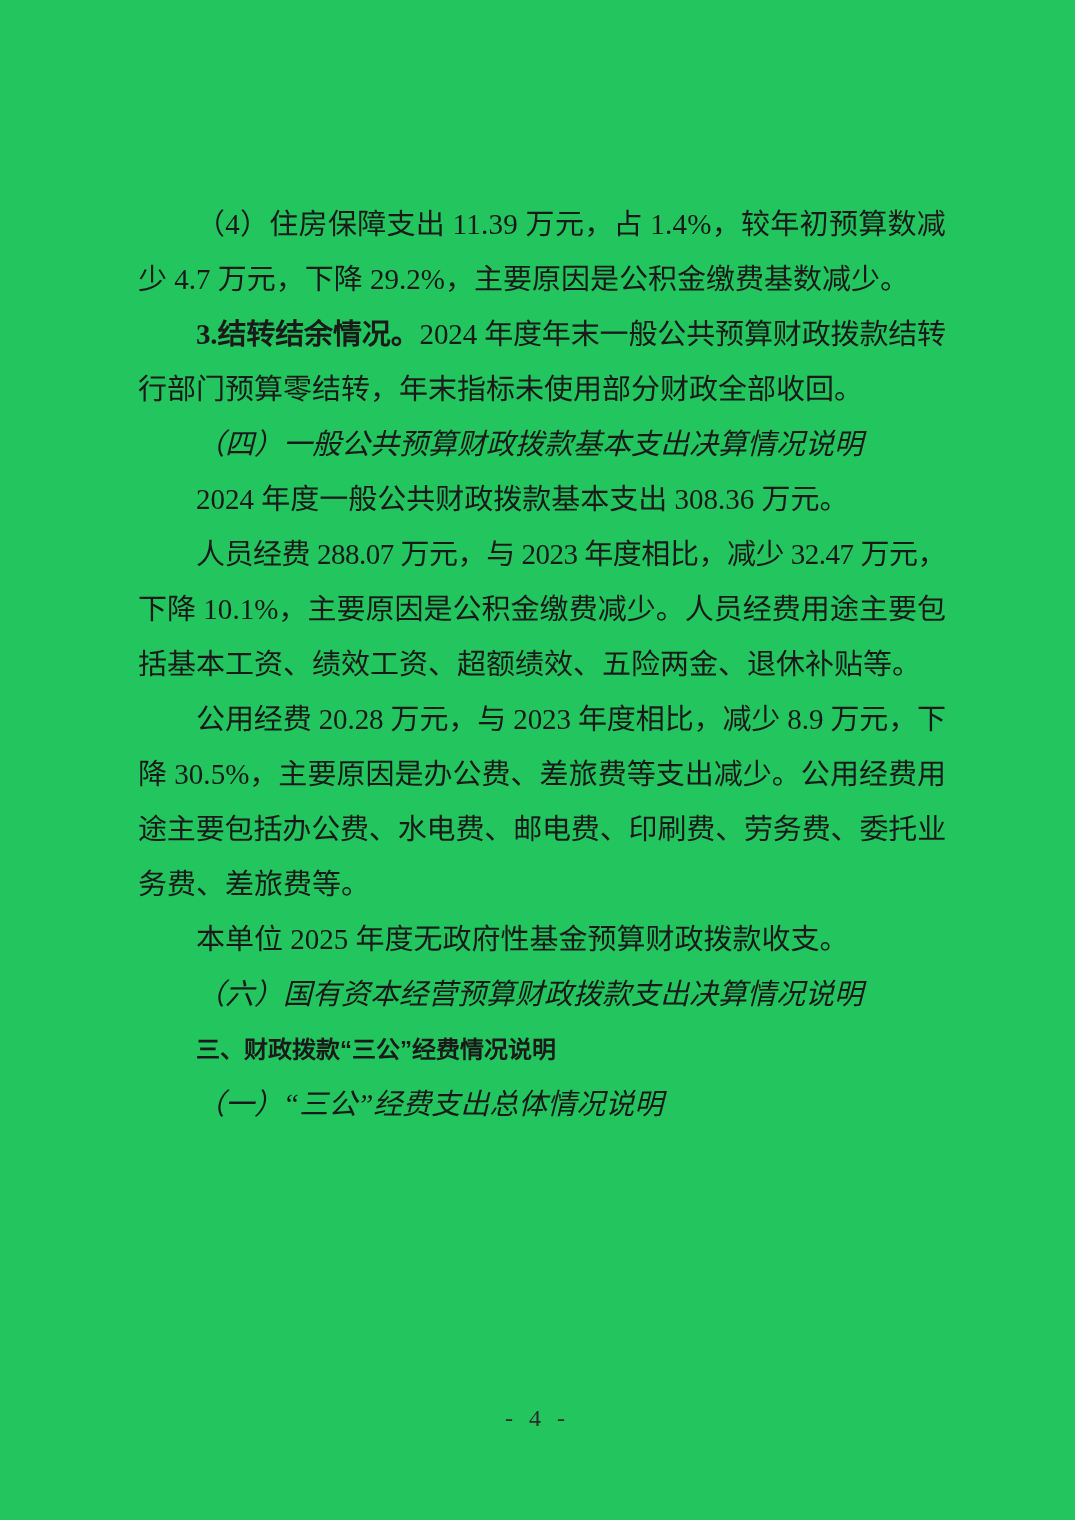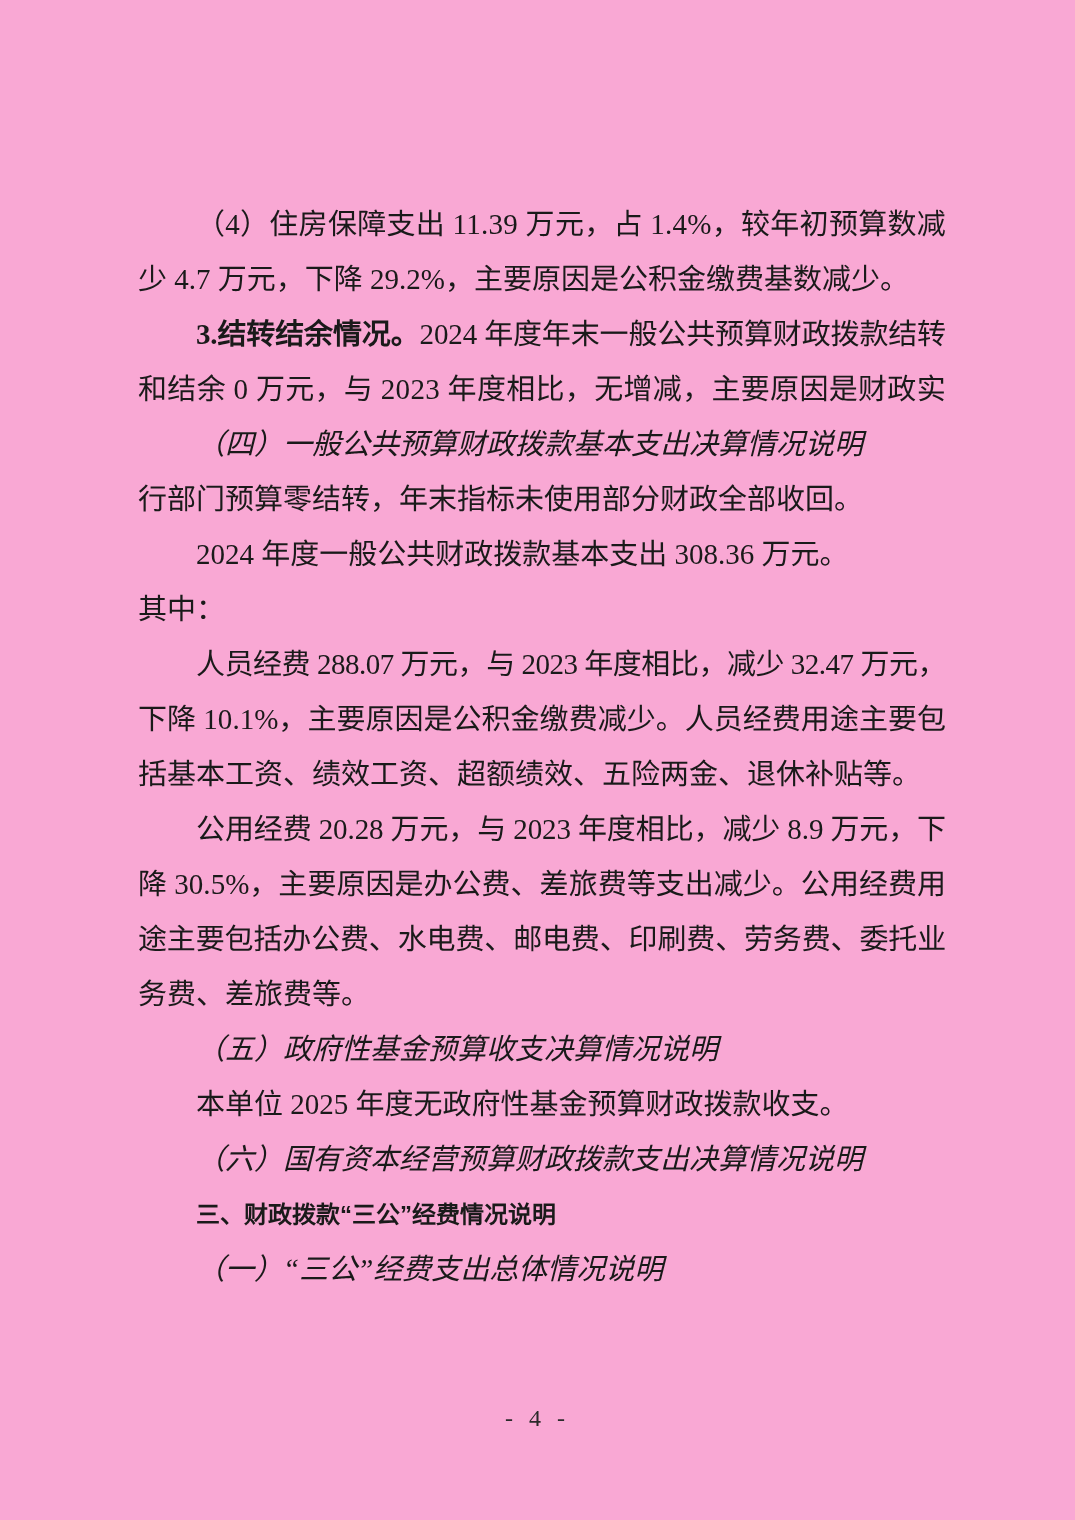--- a/index.html
+++ b/index.html
@@ -5,21 +5,21 @@
 <style>
   html, body {
     margin: 0;
     padding: 0;
     background: #ffffff;
   }
   .page {
     position: relative;
     width: 1075px;
     height: 1520px;
-    background: #f9a8d4;
+    background: #22c55e;
     overflow: hidden;
     color: #1a1a1a;
     font-family: "Liberation Serif", "DejaVu Serif", serif;
   }
   .doc {
     position: absolute;
     left: 138px;
     top: 197px;
     width: 808px;
   }
@@ -62,33 +62,30 @@
   }
 </style>
 </head>
 <body>
 
 <div class="page">
   <main class="doc" id="doc">
       <div class="line body indent fill" style="letter-spacing: 0.277462px;"><span><span>（4）住房保障支出 11.39 万元，占 1.4%，较年初预算数减</span></span></div>
       <div class="line body"><span><span>少 4.7 万元，下降 29.2%，主要原因是公积金缴费基数减少。</span></span></div>
       <div class="line body indent fill" style="letter-spacing: -0.134375px;"><span><span class="bold">3.结转结余情况。</span><span>2024 年度年末一般公共预算财政拨款结转</span></span></div>
-      <div class="line body fill" style="letter-spacing: 0.317708px;"><span><span>和结余 0 万元，与 2023 年度相比，无增减，主要原因是财政实</span></span></div>
+      <div class="line body"><span><span>行部门预算零结转，年末指标未使用部分财政全部收回。</span></span></div>
       <div class="line kaiti indent"><span><span>（四）一般公共预算财政拨款基本支出决算情况说明</span></span></div>
-      <div class="line body"><span><span>行部门预算零结转，年末指标未使用部分财政全部收回。</span></span></div>
       <div class="line body indent"><span><span>2024 年度一般公共财政拨款基本支出 308.36 万元。</span></span></div>
-      <div class="line body"><span><span>其中：</span></span></div>
       <div class="line body indent fill" style="letter-spacing: -0.47476px;"><span><span>人员经费 288.07 万元，与 2023 年度相比，减少 32.47 万元，</span></span></div>
       <div class="line body fill" style="letter-spacing: 0.0267137px;"><span><span>下降 10.1%，主要原因是公积金缴费减少。人员经费用途主要包</span></span></div>
       <div class="line body"><span><span>括基本工资、绩效工资、超额绩效、五险两金、退休补贴等。</span></span></div>
       <div class="line body indent fill" style="letter-spacing: -0.10853px; text-align: right;"><span><span>公用经费 20.28 万元，与 2023 年度相比，减少 8.9 万元，下</span></span></div>
       <div class="line body fill" style="letter-spacing: 0.0267137px; text-align: right;"><span><span>降 30.5%，主要原因是办公费、差旅费等支出减少。公用经费用</span></span></div>
       <div class="line body fill" style="letter-spacing: -0.143415px;"><span><span>途主要包括办公费、水电费、邮电费、印刷费、劳务费、委托业</span></span></div>
       <div class="line body"><span><span>务费、差旅费等。</span></span></div>
-      <div class="line kaiti indent"><span><span>（五）政府性基金预算收支决算情况说明</span></span></div>
       <div class="line body indent"><span><span>本单位 2025 年度无政府性基金预算财政拨款收支。</span></span></div>
       <div class="line kaiti indent"><span><span>（六）国有资本经营预算财政拨款支出决算情况说明</span></span></div>
       <div class="line heiti indent"><span><span>三、财政拨款“三公”经费情况说明</span></span></div>
       <div class="line kaiti indent"><span><span>（一）“三公”经费支出总体情况说明</span></span></div>
     </main>
   <footer class="footer">
     <span>- 4 -</span>
   </footer>
 </div>
 

